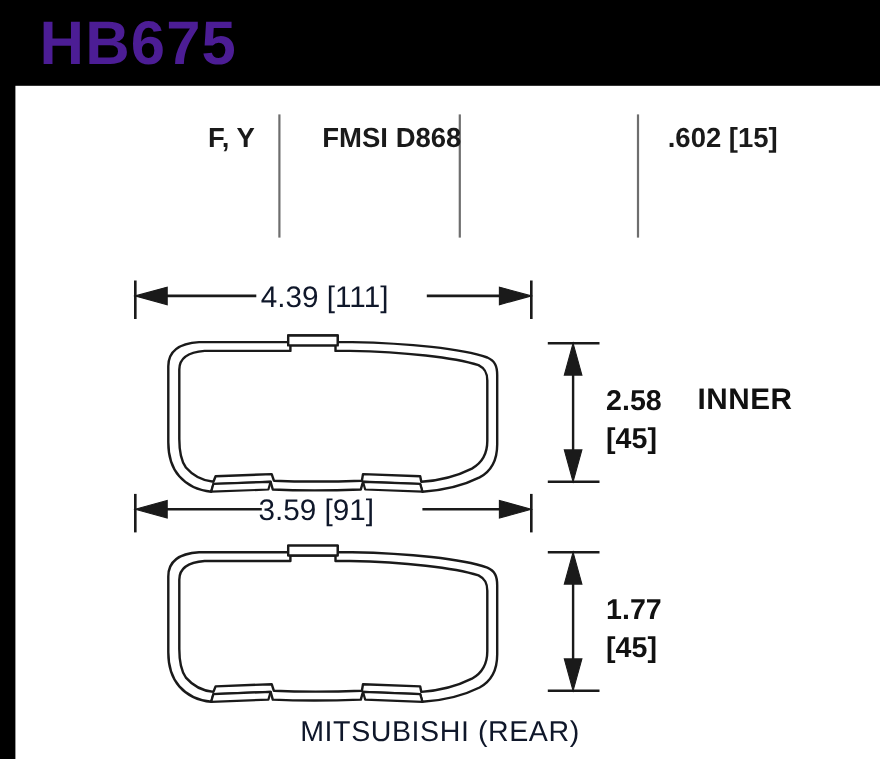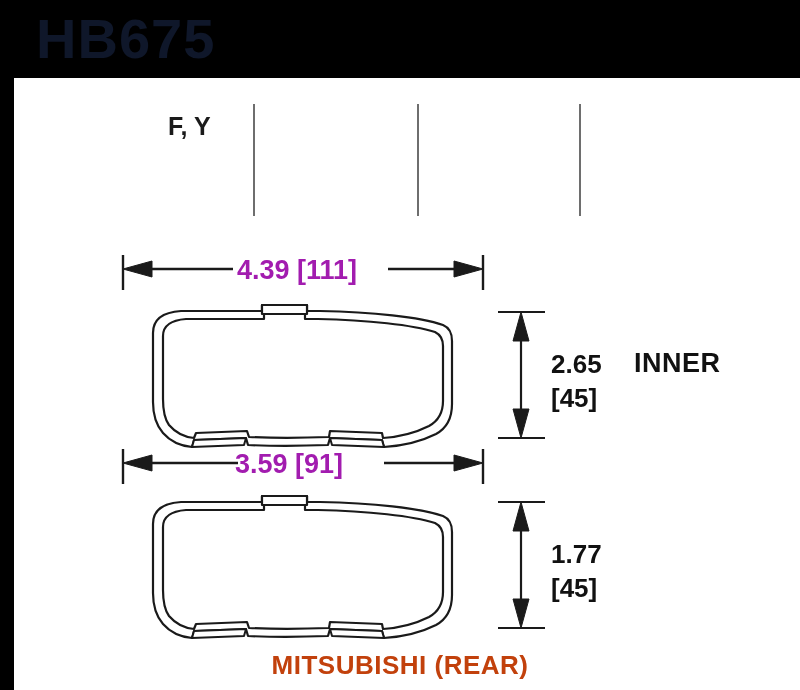--- a/index.html
+++ b/index.html
@@ -25,59 +25,60 @@
   }
   #left-band {
     position: absolute;
     left: 0; top: 0;
     width: 14px; height: 690px;
     background: #000000;
   }
   #part-number {
     position: absolute;
     left: 36px; top: 8px;
-    color: #0f172a;
+    color: #4c1d95;
     font-size: 56px;
     font-weight: bold;
     letter-spacing: 1px;
     line-height: 62px;
     white-space: nowrap;
     font-stretch: condensed;
   }
 
   
   .spec-text {
     position: absolute;
     color: #1a1a1a;
     font-size: 25px;
     font-weight: bold;
     white-space: nowrap;
     letter-spacing: 0px;
+    margin-left: 21px;
   }
   #spec-compound { left: 168px; top: 112px; }
   #spec-fmsi    { left: 272px; top: 112px; }
   #spec-thick   { left: 586px; top: 112px; }
 
   .spec-divider {
     position: absolute;
     top: 104px;
     width: 2px;
     height: 112px;
     background: #6e6e6e;
   }
   #divider-1 { left: 253px; }
   #divider-2 { left: 417px; }
   #divider-3 { left: 579px; }
 
   
   .dim-text {
     position: absolute;
-    color: #a21caf;
+    color: #0f172a;
     font-size: 27px;
-    font-weight: bold;
+    font-weight: normal;
     white-space: nowrap;
   }
   #dim-width-top-label { left: 237px; top: 255px; }
   #dim-width-bot-label { left: 235px; top: 449px; }
 
   .vdim-val {
     position: absolute;
     color: #111111;
     font-size: 26px;
     font-weight: bold;
@@ -98,48 +99,50 @@
     text-align: center;
   }
   #label-inner { left: 634px; top: 348px; }
   #label-outer { left: 632px; top: 538px; }
 
   #caption {
     position: absolute;
     left: 0; top: 650px;
     width: 800px;
     text-align: center;
-    color: #c2410c;
+    color: #0f172a;
     font-size: 26px;
-    font-weight: bold;
+    font-weight: normal;
     letter-spacing: 0.5px;
   }
 
   #art { position: absolute; left: 0; top: 0; }
 </style>
 </head>
 <body>
 
 <div id="page">
 
   <div id="top-band"></div>
   <div id="left-band"></div>
 
   <div id="part-number">HB675</div>
 
   <div class="spec-divider" id="divider-1"></div>
   <div class="spec-divider" id="divider-2"></div>
   <div class="spec-divider" id="divider-3"></div>
 
   <div class="spec-text" id="spec-compound">F, Y</div>
+  <div class="spec-text" id="spec-fmsi">FMSI D868</div>
+  <div class="spec-text" id="spec-thick">.602 [15]</div>
 
   <div class="dim-text" id="dim-width-top-label">4.39 [111]</div>
   <div class="dim-text" id="dim-width-bot-label">3.59 [91]</div>
 
-  <div class="vdim-val" id="inner-val-1">2.65</div>
+  <div class="vdim-val" id="inner-val-1">2.58</div>
   <div class="vdim-val" id="inner-val-2">[45]</div>
   <div class="vdim-val" id="outer-val-1">1.77</div>
   <div class="vdim-val" id="outer-val-2">[45]</div>
 
   <div class="side-label" id="label-inner">INNER</div>
 
   <div id="caption">MITSUBISHI (REAR)</div>
 
   <svg id="art" width="800" height="690" viewBox="0 0 800 690">
 

